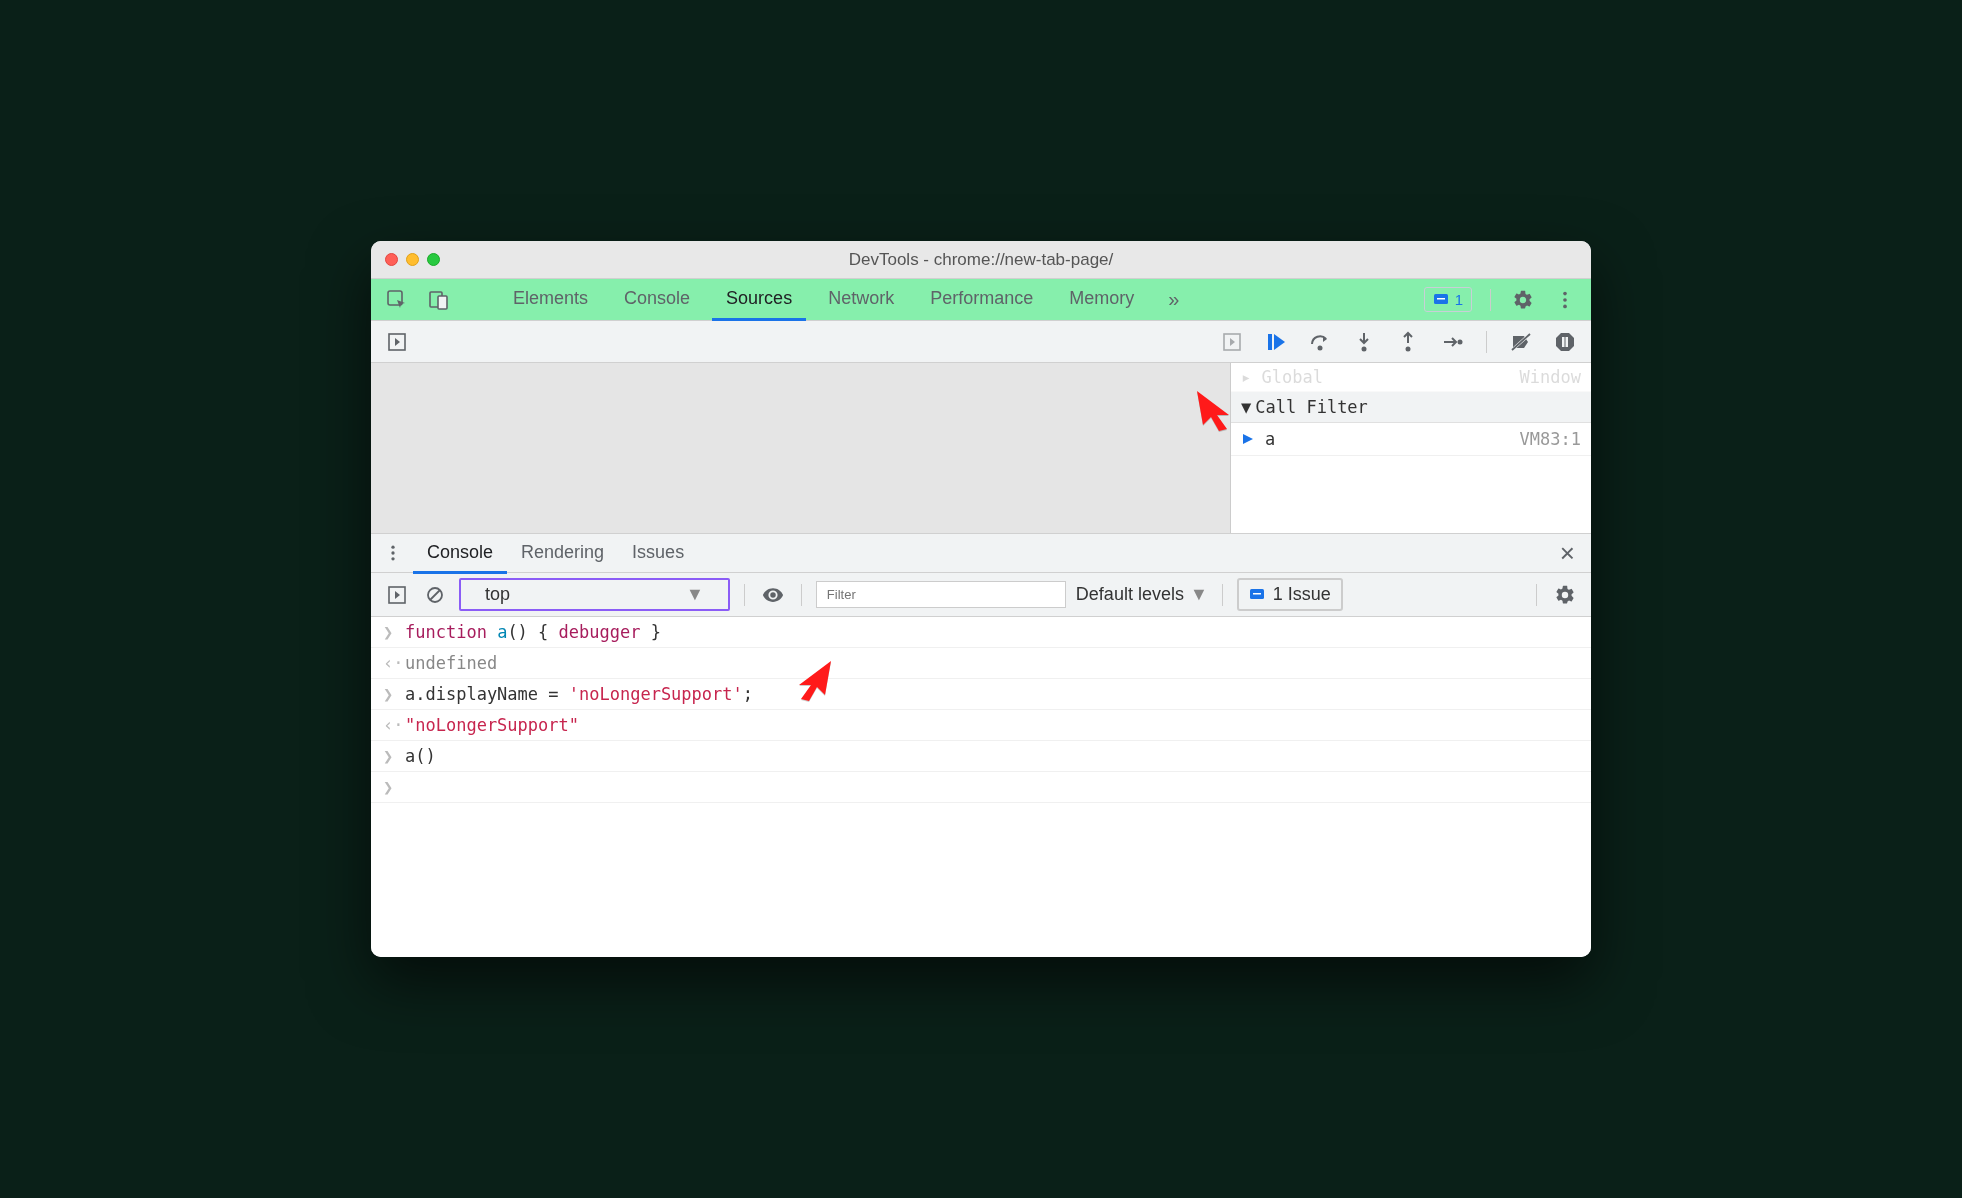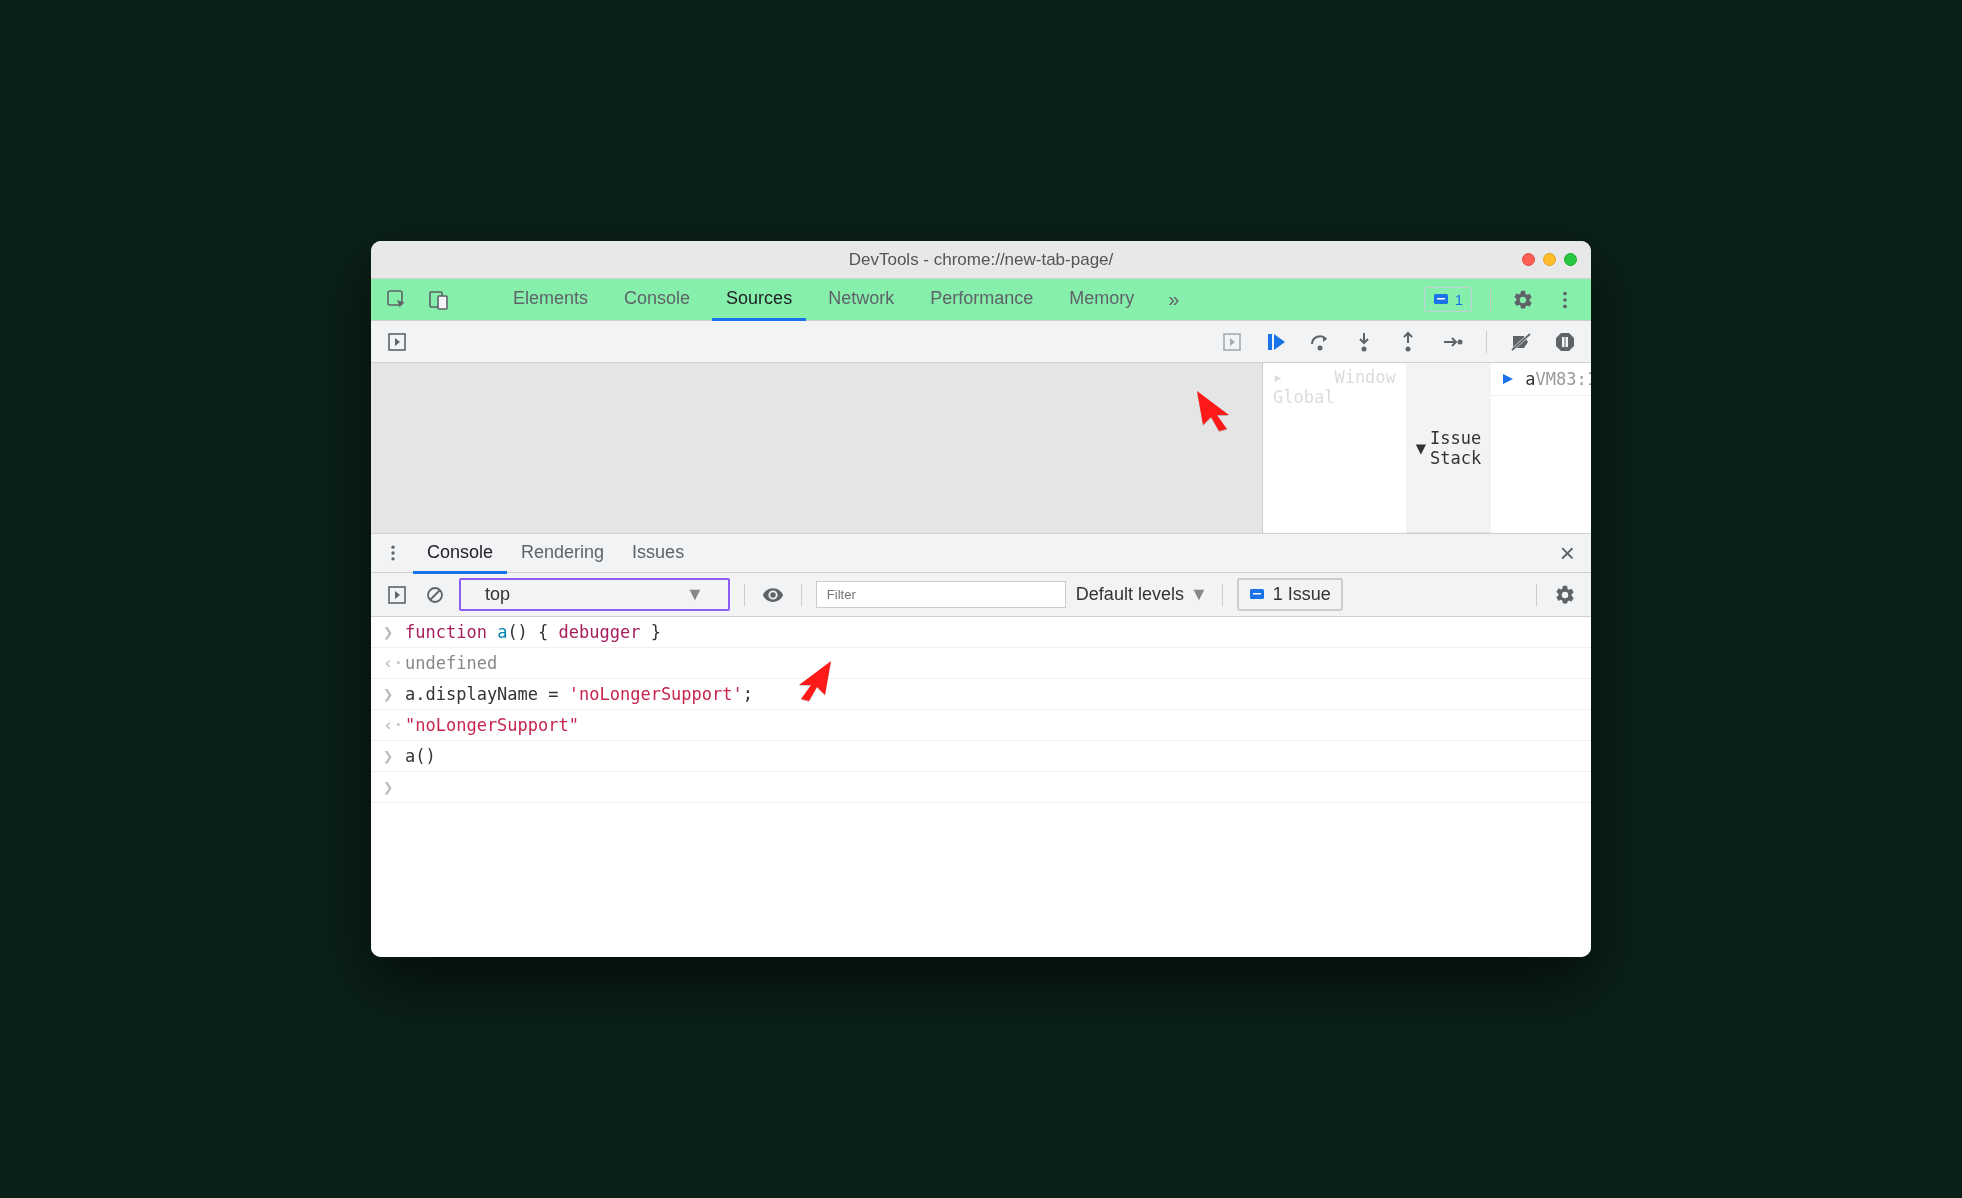--- a/index.html
+++ b/index.html
@@ -21,21 +21,20 @@
   overflow: hidden;
 }
 .titlebar {
   height: 38px;
   background: #e8e8e8;
   border-bottom: 1px solid #d0d0d0;
   display: flex;
   align-items: center;
   padding: 0 14px;
   position: relative;
-  justify-content: flex-end;
 }
 .traffic { display: flex; gap: 8px; }
 .dot { width: 13px; height: 13px; border-radius: 50%; }
 .dot.red { background:#ff5f57; border:1px solid #e24640; }
 .dot.yellow { background:#ffbd2e; border:1px solid #e1a116; }
 .dot.green { background:#28c940; border:1px solid #1aab29; }
 .title { position:absolute; left:0; right:0; text-align:center; color:#555; font-size:17px; }
 .tabstrip {
   height: 42px;
   background: #86efac;
@@ -59,21 +58,21 @@
 .src-toolbar {
   height: 42px; background:#f1f3f4; border-bottom:1px solid #d0d0d0;
   display:flex; align-items:center; padding:0 12px;
 }
 .src-toolbar .left, .src-toolbar .right { display:flex; align-items:center; gap:16px; }
 .src-toolbar .right { margin-left:auto; }
 .dbg-icon { color:#5f6368; }
 
 .content-row { display:flex; height:170px; position:relative; }
 .src-pane { flex:1; background:#e5e5e5; border-right:1px solid #ccc; }
-.side-pane { width:328px; background:#fff; font-family: Menlo, Consolas, monospace; font-size:17px; display:flex; flex-direction:row; }
+.side-pane { width:360px; background:#fff; font-family: Menlo, Consolas, monospace; font-size:17px; display:flex; flex-direction:column; }
 .scope-row { display:flex; padding:4px 10px; color:#999; border-bottom:1px solid #eee; }
 .section-hdr { background:#f1f3f4; padding:5px 10px; border-bottom:1px solid #e0e0e0; color:#333; display:flex; align-items:center; gap:4px; }
 .stack-row { display:flex; align-items:center; padding:6px 10px; border-bottom:1px solid #f0f0f0; }
 .stack-row .fn { flex:1; color:#333; margin-left:20px; }
 .stack-row .loc { color:#999; }
 .stack-row.active .fn { margin-left:6px; }
 .current-arrow { color:#1a73e8; margin-right:4px;}
 
 .arrow-annot { position:absolute; color:#f00; pointer-events:none; }
 .arrow-annot svg { filter: drop-shadow(0 1px 0 rgba(0,0,0,0.2)); }
@@ -250,21 +249,21 @@
   <div class="content-row">
     <div class="src-pane"></div>
     <div class="side-pane">
       <div class="scope-row" style="opacity:.35">
         <span>▸ Global</span>
         <span style="flex:1"></span>
         <span>Window</span>
       </div>
       <div class="section-hdr">
         <span>▼</span>
-        <span>Issue Stack</span>
+        <span>Call Filter</span>
       </div>
       <div id="stack-frames">
           <div class="stack-row active">
             <span class="current-arrow">
               <svg width="14" height="14" viewBox="0 0 14 14" fill="#1a73e8">
                 <path d="M2 2 L12 7 L2 12 Z"></path>
               </svg>
             </span>
             <span class="fn">a</span>
             <span class="loc">VM83:1</span>

